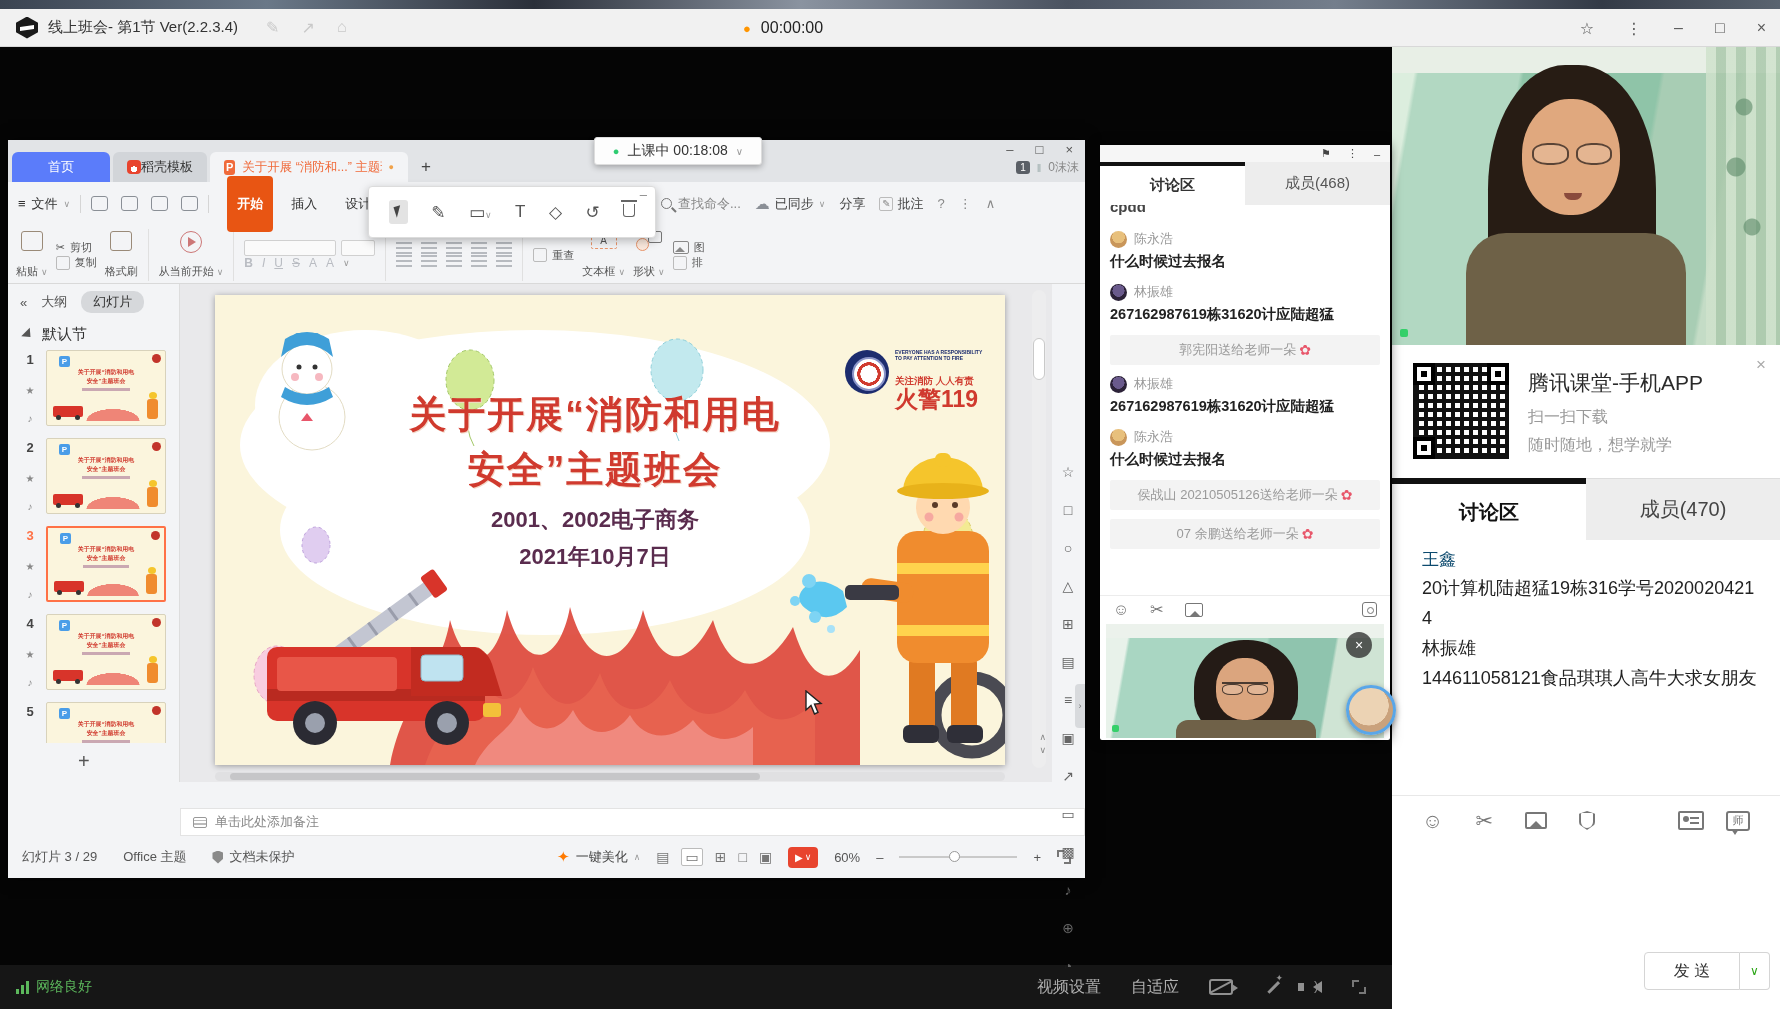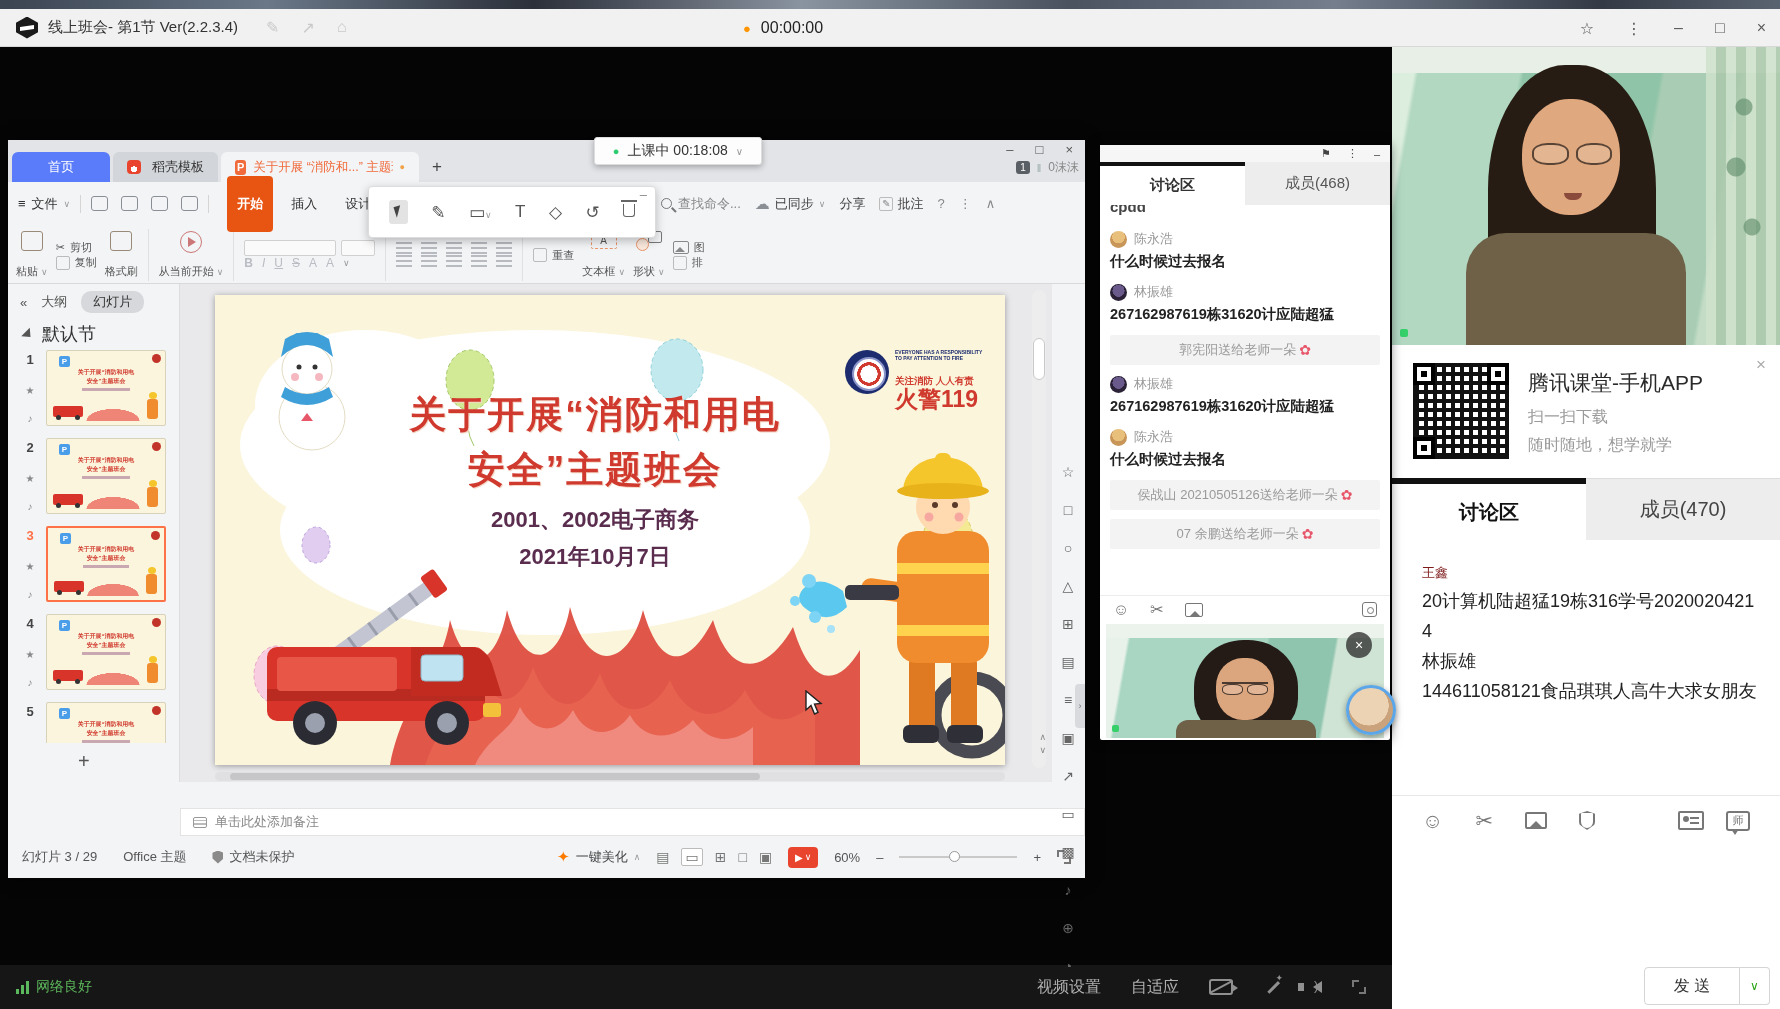--- a/index.html
+++ b/index.html
@@ -22,21 +22,21 @@
   .tb-right span { cursor:default; }
 
   
   .screen { left:0; top:47px; width:1392px; height:918px; background:#050505; }
 
   
   .wps { left:8px; top:140px; width:1077px; height:738px; background:#f3f4f6; box-shadow:0 0 14px rgba(0,0,0,.6); font-size:12px; }
   .wps-tabs { height:42px; background:#e2e4e7; display:flex; align-items:flex-end; padding-left:4px; position:relative; }
   .wtab { height:30px; display:flex; align-items:center; padding:0 14px; border-radius:6px 6px 0 0; margin-right:3px; font-size:13px; }
   .wtab.home { background:#5b7cfa; color:#fff; width:98px; justify-content:center; }
-  .wtab.docer { background:#d2d5d9; color:#333; gap:11px; }
+  .wtab.docer { background:#d2d5d9; color:#333; gap:0; }
   .docer-ic { width:14px; height:14px; border-radius:4px; background:radial-gradient(circle at 50% 65%, #fff 0 3px, #e8442e 3px); }
   .wtab.doc { background:#f3f4f6; color:#f06a3a; gap:7px; width:198px; }
   .wtab.doc .p-ic { width:15px; height:15px; border-radius:3px; background:#f06a3a; color:#fff; font-size:11px; font-weight:bold; display:flex; align-items:center; justify-content:center; }
   .wtab.doc .doc-title { white-space:nowrap; overflow:hidden; font-size:12.5px; }
   .wtab.doc .unsaved { color:#f0a24a; font-size:9px; }
   .wtab.plus { color:#444; font-size:17px; padding:0 10px; }
   .wps-tab-right { position:absolute; right:6px; top:2px; display:flex; flex-direction:column; align-items:flex-end; gap:2px; }
   .wps-ctrl { display:flex; gap:22px; color:#555; font-size:13px; padding-right:6px; }
   .wps-collab { display:flex; align-items:center; gap:7px; color:#888; font-size:12px; }
   .collab-badge { background:#5a5f66; color:#fff; border-radius:3px; font-size:10px; padding:1px 4px; }
@@ -90,21 +90,21 @@
   
   .class-pill { left:594px; top:137px; width:168px; height:28px; background:#fdfdfd; border:1px solid #ddd; border-radius:3px; display:flex; align-items:center; justify-content:center; gap:8px; z-index:40; box-shadow:0 2px 6px rgba(0,0,0,.3); font-size:14px; color:#333; }
   .class-pill .gdot { color:#2ecc71; font-size:11px; }
   .class-pill .chv { font-size:10px; }
 
   
   .wps-body { position:relative; height:498px; }
   .panel { position:absolute; left:0; top:0; width:172px; height:100%; background:#f3f4f6; border-right:1px solid #ddd; }
   .panel-head { height:36px; display:flex; align-items:center; gap:14px; padding-left:12px; color:#555; font-size:13px; }
   .pill-slides { background:#d6d8db; border-radius:10px; padding:2px 12px; color:#333; }
-  .panel-sec { height:28px; display:flex; align-items:center; gap:8px; padding-left:14px; color:#333; font-size:18px; }
+  .panel-sec { height:28px; display:flex; align-items:center; gap:8px; padding-left:14px; color:#333; font-size:15px; }
   .tri { width:0; height:0; border-left:6px solid transparent; border-right:6px solid transparent; border-top:7px solid #555; transform:rotate(-45deg); }
   .thumb-list { position:absolute; left:0; top:66px; width:172px; height:393px; overflow:hidden; }
   .thumb-item { display:flex; margin:0 0 12px 6px; height:76px; }
   .ti-left { width:32px; display:flex; flex-direction:column; align-items:center; justify-content:space-between; padding:2px 0; color:#777; }
   .ti-num { font-size:13px; font-weight:bold; color:#444; }
   .ti-star,.ti-note { font-size:10px; color:#888; }
   .mini-slide { width:120px; height:76px; background:#fbf5dd; border:1px solid #d8d2bb; border-radius:2px; position:relative; overflow:hidden; }
   .thumb-item.selected .mini-slide { border:2px solid #ff7146; }
   .thumb-item.selected .ti-num { color:#ff7146; }
   .ms-p { position:absolute; left:12px; top:5px; width:11px; height:11px; border-radius:2px; background:#4a9de8; color:#fff; font-size:8px; font-weight:bold; text-align:center; line-height:11px; }
@@ -235,33 +235,33 @@
   .qr-f::after { content:""; position:absolute; left:4px; top:4px; width:6px; height:6px; background:#000; }
   .qr-f.tl { left:-2px; top:-2px; } .qr-f.tr { right:-2px; top:-2px; } .qr-f.bl { left:-2px; bottom:-2px; }
   .qr-title { position:absolute; left:136px; top:24px; font-size:21px; color:#2a2a2a; }
   .qr-sub { position:absolute; left:136px; color:#9a9a9a; font-size:16px; }
   .qr-s1 { top:62px; } .qr-s2 { top:90px; }
   .side-tabs { position:absolute; left:0; top:431px; width:388px; height:62px; display:flex; }
   .side-tab { flex:1; display:flex; align-items:center; justify-content:center; font-size:20px; }
   .side-tab.active { border-top:6px solid #111; font-weight:bold; color:#111; background:#fff; }
   .side-tab.inactive { background:#ededed; color:#444; border-top:1px solid #ddd; }
   .side-msgs { position:absolute; left:30px; top:500px; width:340px; }
-  .sm-name { color:#7f1d1d; font-size:13px; margin-top:13px; line-height:26px; }
+  .sm-name { color:#0c4a6e; font-size:17px; line-height:26px; }
   .sm-msg { color:#222; font-size:18px; line-height:30px; word-break:break-all; }
   .side-toolbar { position:absolute; left:0; top:748px; width:388px; height:50px; border-top:1px solid #e8e8e8; display:flex; align-items:center; gap:32px; padding:0 30px; color:#777; font-size:21px; }
   .pic-ic { width:22px; height:17px; border:2px solid #777; border-radius:2px; position:relative; overflow:hidden; }
   .pic-ic::after { content:""; position:absolute; left:2px; top:7px; border-left:7px solid transparent; border-right:7px solid transparent; border-bottom:7px solid #777; }
   .shield2 { width:16px; height:19px; background:transparent; border:2px solid #777; border-radius:3px 3px 8px 8px; clip-path:polygon(50% 0,100% 15%,100% 70%,50% 100%,0 70%,0 15%); }
   .side-toolbar .right { margin-left:auto; display:flex; gap:22px; align-items:center; }
   .idcard { width:26px; height:19px; border:2px solid #777; border-radius:2px; position:relative; }
   .idcard::before { content:""; position:absolute; left:3px; top:3px; width:6px; height:6px; border-radius:50%; background:#777; }
   .idcard::after { content:""; position:absolute; right:3px; top:4px; width:9px; height:2px; background:#777; box-shadow:0 5px 0 #777; }
   .tbubble { width:24px; height:20px; border:2px solid #777; border-radius:3px; font-size:11px; color:#777; display:flex; align-items:center; justify-content:center; position:relative; }
   .tbubble::after { content:""; position:absolute; left:3px; bottom:-6px; border-left:4px solid transparent; border-right:4px solid transparent; border-top:6px solid #777; }
-  .send-wrap { position:absolute; right:10px; top:905px; display:flex;margin-top:15px; }
+  .send-wrap { position:absolute; right:10px; top:905px; display:flex; }
   .send-btn { width:96px; height:38px; background:#fff; border:1px solid #d5d5d5; border-radius:4px 0 0 4px; display:flex; align-items:center; justify-content:center; font-size:16px; color:#333; }
   .send-chv { width:30px; height:38px; border:1px solid #d5d5d5; border-left:none; border-radius:0 4px 4px 0; display:flex; align-items:center; justify-content:center; color:#2aa515; font-size:12px; background:#fff; }
 
   
   .mcursor { left:804px; top:690px; z-index:99; }
 </style>
 </head>
 <body>
 
 <div id="stage">

